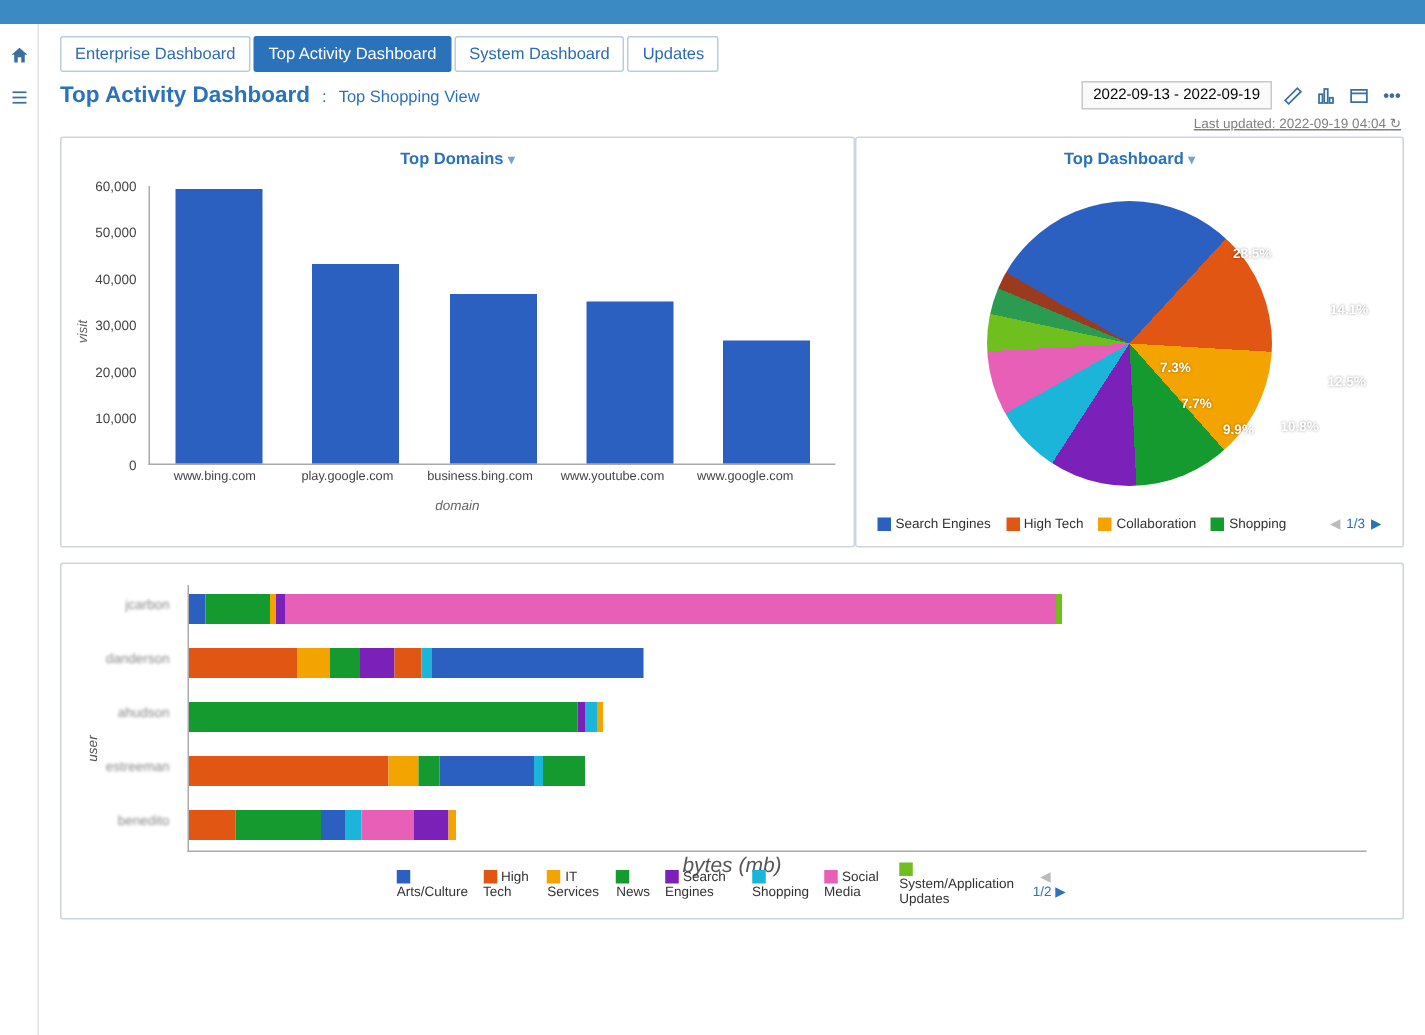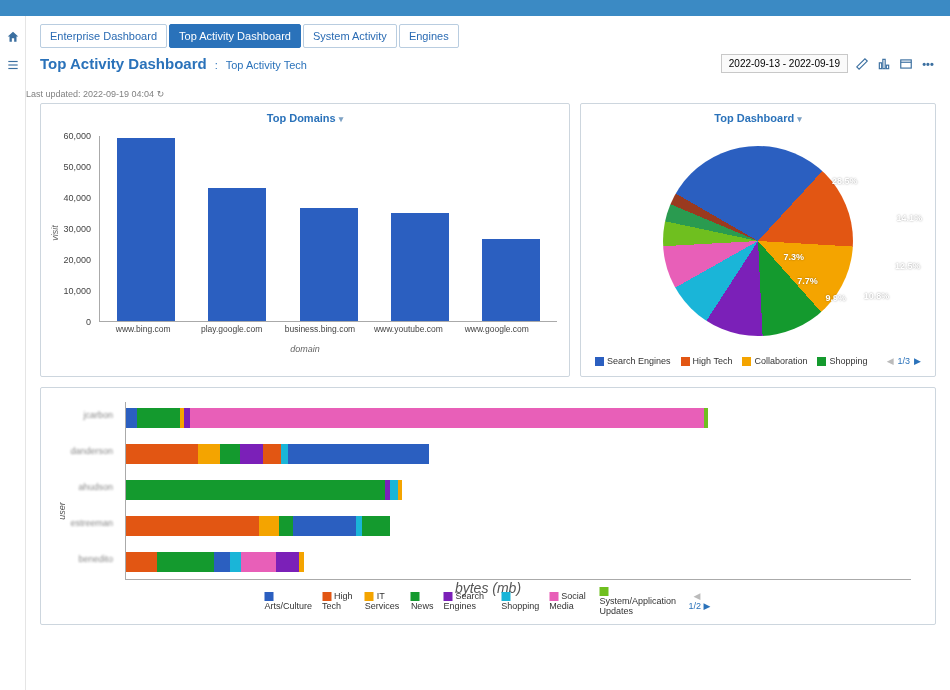--- a/index.html
+++ b/index.html
@@ -11,22 +11,22 @@
   .tabs { display: flex; gap: 0; margin: 8px 0 6px 14px; }
   .tab { border: 1px solid #b9cde0; padding: 5px 9px; font-size: 11px; color: #2a6bb3; background: #fff; cursor: pointer; border-radius: 2px; margin-right: 2px; }
   .tab.active { background: #2a72ba; color: #fff; border-color: #2a72ba; }
   .title-row { display: flex; align-items: center; margin: 2px 14px 2px 14px; justify-content: space-between; }
   .title-left { display: flex; align-items: baseline; gap: 8px; }
   .page-title { color: #2a72ba; font-size: 15px; font-weight: bold; }
   .page-sub { color: #2a72ba; font-size: 11px; }
   .toolbar { display: flex; align-items: center; gap: 6px; }
   .date-pill { border: 1px solid #c8c8c8; padding: 3px 7px; font-size: 10px; background: #fafafa; cursor: pointer; }
   .tool-ic { width: 16px; height: 16px; color: #3b6fa0; cursor: pointer; display:flex; align-items:center; justify-content:center;}
-  .updated { color: #808080; font-size: 9px; margin: 16px 16px 4px 0; }
-  .panels { display: grid; grid-template-columns: 530px 1fr; gap: 10px; padding: 0 14px 10px 14px; }
+  .updated { text-align: right; color: #808080; font-size: 9px; margin: 4px 16px 4px 0; text-decoration: underline; }
+  .panels { display: grid; grid-template-columns: 530px 1fr; gap: 0; padding: 0 14px 10px 14px; }
   .panel { border: 1px solid #cdd6de; border-radius: 2px; background: #fff; }
   .panel-title { text-align: center; color: #2a72ba; font-size: 11px; font-weight: bold; padding: 8px 0 4px 0; }
   .panel-title .chev { font-size: 9px; color: #7ea2c4; margin-left: 3px; }
   .panel-body { position: relative; }
   .wide-panel { margin: 0 14px 10px 14px; border: 1px solid #cdd6de; border-radius: 2px; }
   
   .bar-chart { position: relative; height: 232px; padding: 8px 12px 38px 58px; }
   .axis-y-label { position:absolute; left:6px; top:50%; transform: rotate(-90deg) translateX(16px); font-size:9px; font-style:italic; color:#666;}
   .axis-x-label { position:absolute; bottom:6px; left:50%; transform:translateX(-50%); font-size:9px; font-style:italic; color:#666;}
   .y-ticks { position: absolute; left: 12px; top: 8px; bottom: 38px; width: 40px; }
@@ -68,29 +68,29 @@
       <line x1="4" y1="12" x2="20" y2="12"></line>
       <line x1="4" y1="18" x2="20" y2="18"></line>
     </svg>
 </div>
 
 <div class="main">
 
   <div class="tabs">
     <div class="tab">Enterprise Dashboard</div>
     <div class="tab active">Top Activity Dashboard</div>
-    <div class="tab">System Activity</div>
-    <div class="tab">Engines</div>
+    <div class="tab">System Dashboard</div>
+    <div class="tab">Updates</div>
   </div>
 
   <div class="title-row">
     <div class="title-left">
       <span class="page-title">Top Activity Dashboard</span>
       <span style="color:#2a72ba">:</span>
-      <span class="page-sub">Top Activity Tech</span>
+      <span class="page-sub">Top Shopping View</span>
     </div>
     <div class="toolbar">
       <div class="date-pill">2022-09-13 - 2022-09-19</div>
       <div class="tool-ic">
           <svg width="14" height="14" viewBox="0 0 24 24" fill="none" stroke="currentColor" stroke-width="2">
             <path d="M3 17l4 4L21 7l-4-4L3 17z"></path>
           </svg>
         </div>
       <div class="tool-ic">
           <svg width="14" height="14" viewBox="0 0 24 24" fill="none" stroke="currentColor" stroke-width="2">

